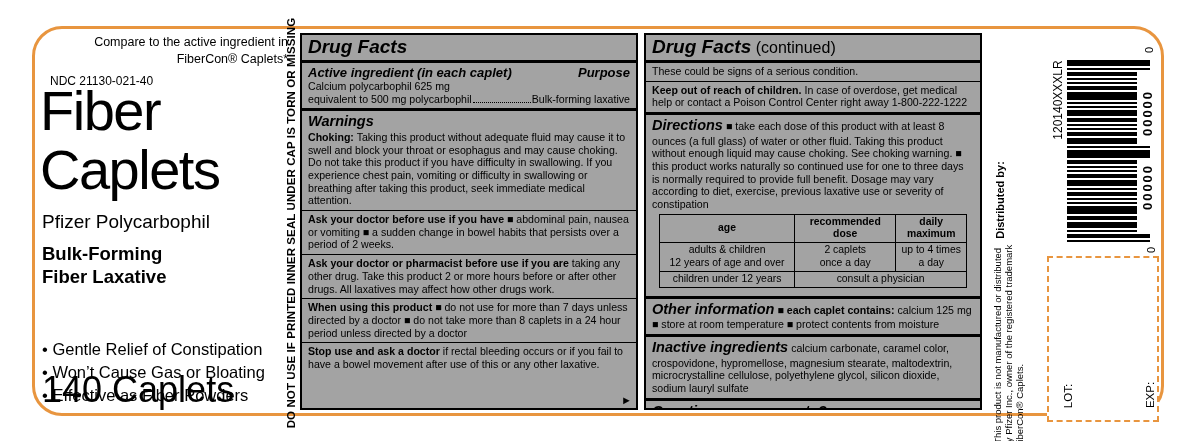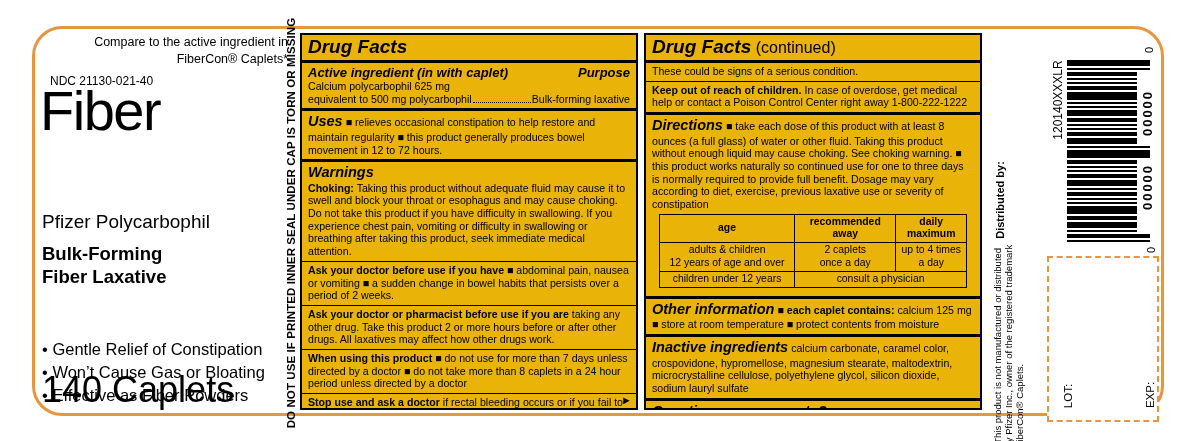--- a/index.html
+++ b/index.html
@@ -42,21 +42,21 @@
   .lot { left:1068px; top:396px; font-size:11.5px; }
   .exp { left:1150px; top:395px; font-size:11.5px; }
 
   
   .barcode { position:absolute; left:1067px; top:60px; width:83px; height:184px; overflow:hidden; }
   .bar { width:70px; background:#000; }
   .bar.guard { width:83px; }
 
   
   .df-panel { position:absolute; top:33px; width:338px; height:377px; border:2.5px solid #000;
-    background:#eab308; display:flex; flex-direction:column; overflow:hidden; }
+    background:#a3a3a3; display:flex; flex-direction:column; overflow:hidden; }
   .df-left { left:300px; }
   .df-right { left:644px; }
   .sec { padding:2px 6px 3px; }
   .bt3 { border-top:3px solid #000; }
   .bt1 { border-top:1px solid #000; }
   .grow { flex:1; }
   .df-title { font-size:19px; font-weight:bold; font-style:italic; padding:1px 6px 2px; }
   .df-title .cont { font-size:16px; font-weight:normal; font-style:normal; }
   .h-lg { font-size:14.5px; font-weight:bold; font-style:italic; }
   .h-md { font-size:13px; font-weight:bold; font-style:italic; }
@@ -81,20 +81,21 @@
   <div class="dashed-box"></div>
 
   <div class="front-panel">
     <div class="compare">
       <div>Compare to the active ingredient in</div>
       <div>FiberCon® Caplets*</div>
     </div>
     <div class="ndc">NDC 21130-021-40</div>
     <div class="brand">
       <div>Fiber</div>
+      <div>Caplets</div>
     </div>
     <div class="generic">Pfizer Polycarbophil</div>
     <div class="ptype">
       <div>Bulk-Forming</div>
       <div>Fiber Laxative</div>
     </div>
     <div class="bullets">
       <div class="bullet-item">Gentle Relief of Constipation</div>
       <div class="bullet-item">Won’t Cause Gas or Bloating</div>
       <div class="bullet-item">Effective as Fiber Powders</div>
@@ -102,35 +103,31 @@
     <div class="count">140 Caplets</div>
   </div>
 
   <div class="vtext seal-strip">DO NOT USE IF PRINTED INNER SEAL UNDER CAP IS TORN OR MISSING</div>
 
   <div class="df-panel df-left rel">
     <div class="df-title">Drug Facts</div>
 
     <div class="sec bt3">
       <div class="ai-head-row">
-        <span class="h-md">Active ingredient (in with caplet)</span>
+        <span class="h-md">Active ingredient (in each caplet)</span>
         <span class="h-md">Purpose</span>
       </div>
       <div class="body-txt">Calcium polycarbophil 625 mg</div>
       <div class="leader-row body-txt">
         <span>equivalent to 500 mg polycarbophil</span>
         <span class="leader-dots"></span>
         <span>Bulk-forming laxative</span>
       </div>
     </div>
 
-    <div class="sec bt3 body-txt">
-      <span class="h-lg">Uses</span>
-      <span>■ relieves occasional constipation to help restore and maintain regularity ■ this product generally produces bowel movement in 12 to 72 hours.</span>
-    </div>
 
     <div class="bt3 grow" style="display:flex;flex-direction:column;">
       <div class="sec body-txt">
         <div class="h-lg">Warnings</div>
         <span class="h-b">Choking:</span>
         <span>Taking this product without adequate fluid may cause it to swell and block your throat or esophagus and may cause choking. Do not take this product if you have difficulty in swallowing. If you experience chest pain, vomiting or difficulty in swallowing or breathing after taking this product, seek immediate medical attention.</span>
       </div>
       <div class="sec bt1 body-txt">
         <span class="h-b">Ask your doctor before use if you have</span>
         <span>■ abdominal pain, nausea or vomiting ■ a sudden change in bowel habits that persists over a period of 2 weeks.</span>
@@ -165,21 +162,21 @@
 
     <div class="sec bt3 grow">
       <div class="body-txt">
         <span class="h-lg">Directions</span>
         <span>■ take each dose of this product with at least 8 ounces (a full glass) of water or other fluid. Taking this product without enough liquid may cause choking. See choking warning. ■ this product works naturally so continued use for one to three days is normally required to provide full benefit. Dosage may vary according to diet, exercise, previous laxative use or severity of constipation</span>
       </div>
       <table class="dose-table">
         <tbody>
             <tr>
           <th style="width:44%">age</th>
-          <th style="width:33%">recommended away</th>
+          <th style="width:33%">recommended dose</th>
           <th style="width:23%">daily maximum</th>
         </tr>
         <tr>
           <td>adults &amp; children
 12 years of age and over</td>
           <td>2 caplets
 once a day</td>
           <td>up to 4 times
 a day</td>
         </tr>

